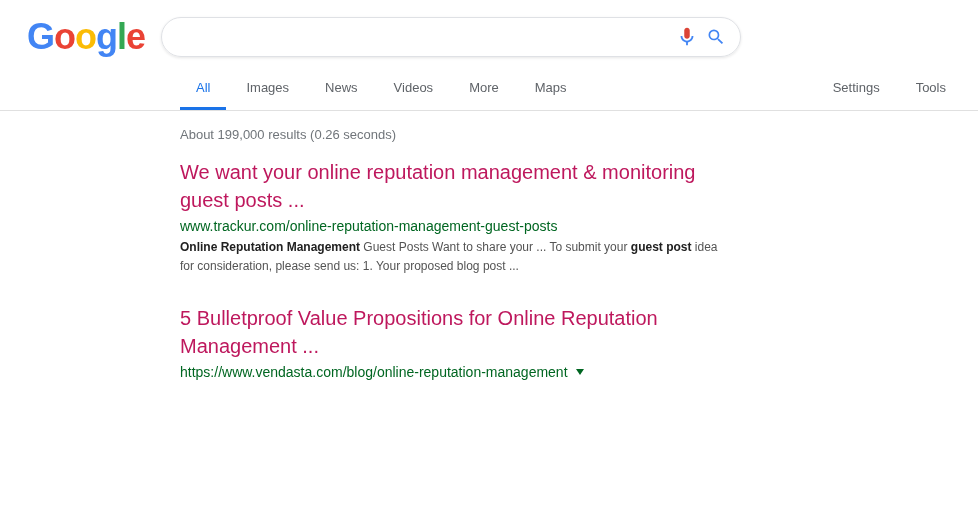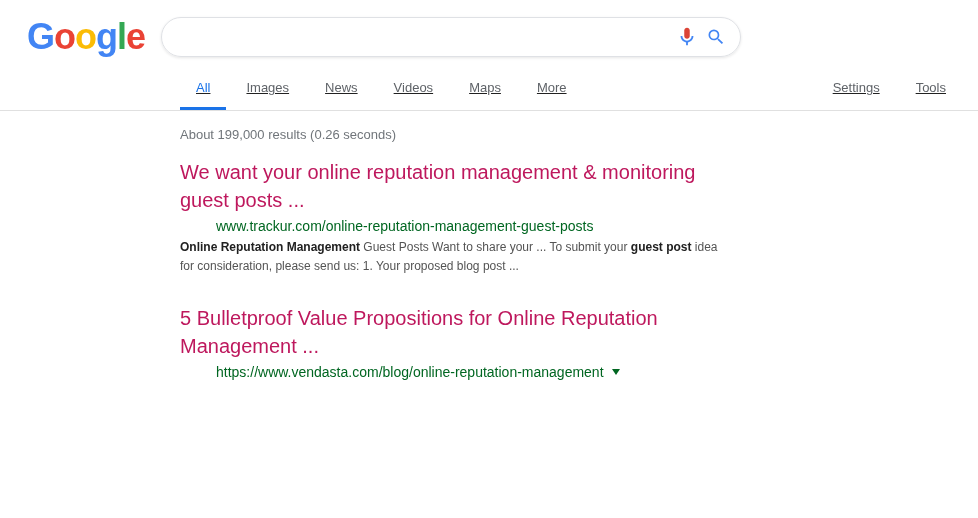--- a/index.html
+++ b/index.html
@@ -53,21 +53,20 @@
     }
 
     
     .nav-tabs {
       display: flex;
       align-items: flex-end;
       padding: 0 16px 0 180px;
       border-bottom: 1px solid #e0e0e0;
       margin-top: 10px;
       gap: 4px;
-      text-decoration: underline;
     }
 
     .nav-tab {
       padding: 12px 16px;
       font-size: 13px;
       color: #5f6368;
       cursor: pointer;
       border-bottom: 3px solid transparent;
       text-decoration: none;
       white-space: nowrap;
@@ -112,21 +111,20 @@
       margin-bottom: 4px;
     }
 
     .result-url {
       color: #006621;
       font-size: 14px;
       margin-bottom: 4px;
       display: flex;
       align-items: center;
       gap: 4px;
-      margin-left: 36px;
     }
 
     .result-snippet {
       color: #545454;
       font-size: 12px;
       line-height: 1.58;
     }
 
     .result-snippet b {
       color: #212121;
@@ -169,22 +167,22 @@
       <path d="M15.5 14h-.79l-.28-.27A6.47 6.47 0 0 0 16 9.5 6.5 6.5 0 1 0 9.5 16c1.61 0 3.09-.59 4.23-1.57l.27.28v.79l5 4.99L20.49 19l-4.99-5zm-6 0C7.01 14 5 11.99 5 9.5S7.01 5 9.5 5 14 7.01 14 9.5 11.99 14 9.5 14z" fill="#4285F4"></path>
     </svg>
   </div>
 </div>
 
 <nav class="nav-tabs">
   <a class="nav-tab active">All</a>
   <a class="nav-tab">Images</a>
   <a class="nav-tab">News</a>
   <a class="nav-tab">Videos</a>
+  <a class="nav-tab">More</a>
   <a class="nav-tab">Maps</a>
-  <a class="nav-tab">More</a>
   <div class="nav-right">
     <a class="nav-tab">Settings</a>
     <a class="nav-tab">Tools</a>
   </div>
 </nav>
 
 <div class="results-container">
   <div class="results-count">About 199,000 results (0.26 seconds)</div>
 
   <div class="search-result">

